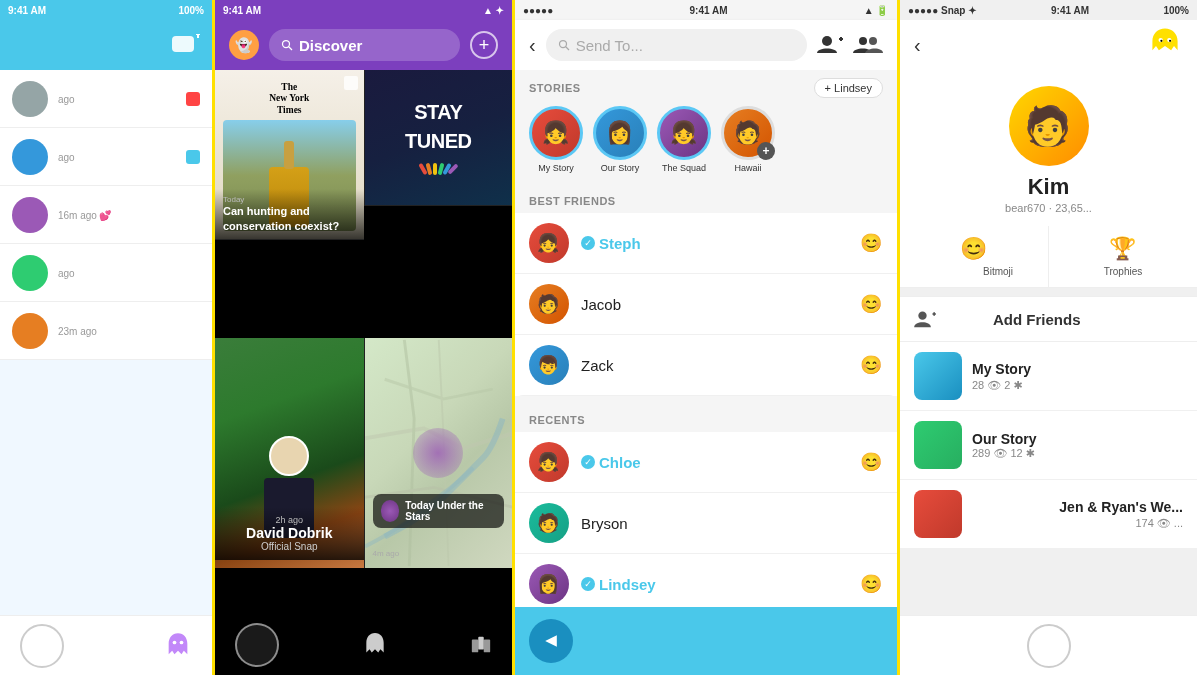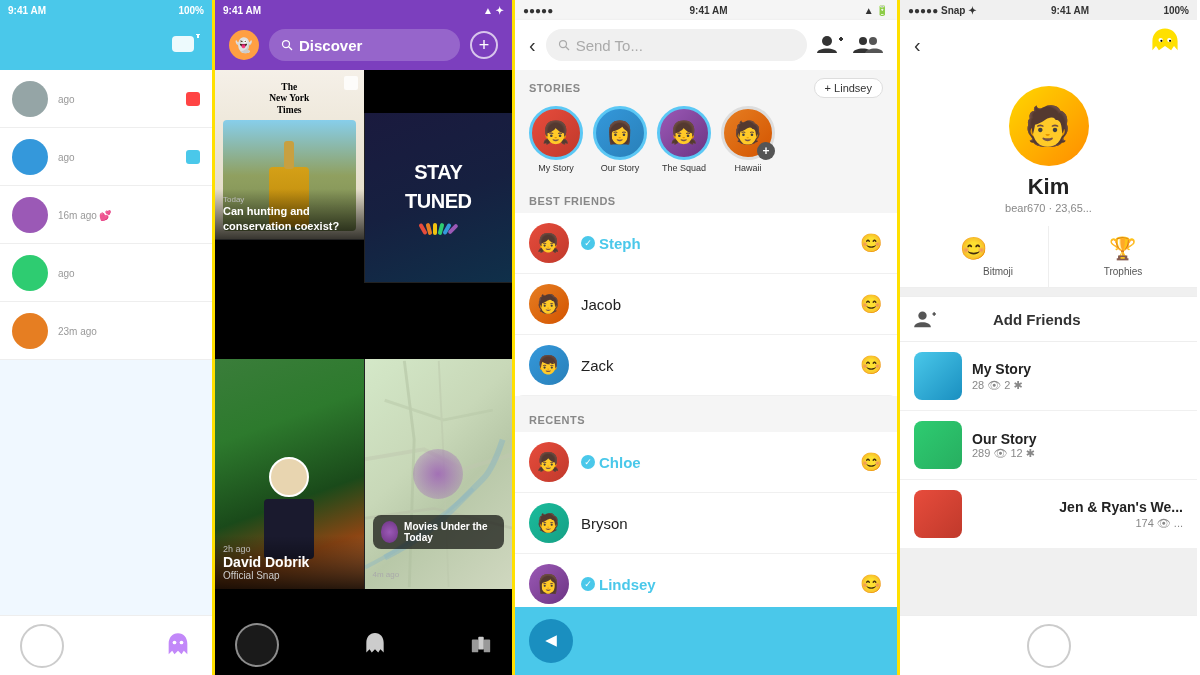--- a/index.html
+++ b/index.html
@@ -382,21 +382,21 @@
           <div style="position:absolute;bottom:62px;left:50%;transform:translateX(-50%);width:10px;height:28px;background:#c8a040;border-radius:3px;"></div>
         </div>
       </div>
       <div style="position:absolute;bottom:0;left:0;right:0;background:linear-gradient(transparent,rgba(0,0,0,0.75));padding:6px 8px;">
         <div style="font-size:8px;color:#bbb;">Today</div>
         <div style="font-size:11px;font-weight:700;color:white;line-height:1.3;">Can hunting and conservation coexist?</div>
       </div>
       <div style="position:absolute;top:6px;right:6px;width:14px;height:14px;background:white;border-radius:2px;opacity:0.8;"></div>
     </div>
 
-    <div style="position:relative;height:170px;overflow:hidden;border-bottom:1px solid #222;border-left:1px solid #222;margin-top:43px;">
+    <div style="position:relative;height:136px;overflow:hidden;border-bottom:1px solid #222;border-left:1px solid #222;">
       <div style="width:100%;height:100%;background:linear-gradient(160deg,#1a1a3e 0%,#162040 50%,#0f304a 100%);display:flex;flex-direction:column;align-items:center;justify-content:center;gap:6px;">
         <div style="font-size:20px;font-weight:900;color:white;letter-spacing:-0.5px;">STAY</div>
         <div style="font-size:20px;font-weight:900;color:white;letter-spacing:-0.5px;">TUNED</div>
 
         <div style="display:flex;gap:2px;margin-top:4px;">
           <div style="width:4px;height:12px;background:#e74c3c;border-radius:2px;transform:rotate(-30deg);"></div>
           <div style="width:4px;height:12px;background:#e67e22;border-radius:2px;transform:rotate(-15deg);"></div>
           <div style="width:4px;height:12px;background:#f1c40f;border-radius:2px;"></div>
           <div style="width:4px;height:12px;background:#2ecc71;border-radius:2px;transform:rotate(15deg);"></div>
           <div style="width:4px;height:12px;background:#3498db;border-radius:2px;transform:rotate(30deg);"></div>
@@ -406,21 +406,21 @@
     </div>
 
     <div style="position:relative;height:230px;overflow:hidden;">
       <div style="width:100%;height:100%;background:linear-gradient(160deg,#3a7d3a 0%,#2d7a2d 30%,#1a4a1a 60%,#8b4513 80%,#c87941 100%);">
 
         <div style="position:absolute;bottom:30px;left:50%;transform:translateX(-50%);text-align:center;">
           <div style="width:40px;height:40px;background:#e8d5b0;border-radius:50%;margin:0 auto;border:2px solid #fff;"></div>
           <div style="width:50px;height:60px;background:#1a1a2e;border-radius:4px;margin-top:2px;"></div>
         </div>
       </div>
-      <div style="position:absolute;bottom:0;left:0;right:0;background:linear-gradient(transparent,rgba(0,0,0,0.8));padding:8px;">
+      <div style="position:absolute;bottom:8px;left:0;right:0;background:linear-gradient(transparent,rgba(0,0,0,0.8));padding:8px;text-align:center;">
         <div style="font-size:9px;color:#bbb;">2h ago</div>
         <div style="font-size:14px;font-weight:800;color:white;">David Dobrik</div>
         <div style="font-size:10px;color:#ccc;">Official Snap</div>
       </div>
     </div>
 
     <div style="position:relative;height:230px;overflow:hidden;border-left:1px solid #222;">
       <div style="width:100%;height:100%;background:linear-gradient(135deg,#d4e8c8 0%,#c8d8b8 40%,#b8c8a8 60%,#d0d8c0 100%);position:relative;">
 
         <svg style="position:absolute;top:0;left:0;width:100%;height:100%;opacity:0.5" viewBox="0 0 150 230">
@@ -432,21 +432,21 @@
 
           <path d="M20 200 Q60 180 80 160 Q100 140 120 120 Q130 110 140 80" stroke="#6aa8d4" stroke-width="6" fill="none" opacity="0.6"></path>
           <path d="M0 210 Q40 190 60 170 Q90 150 110 130" stroke="#6aa8d4" stroke-width="4" fill="none" opacity="0.5"></path>
         </svg>
 
         <div style="position:absolute;top:50%;left:50%;transform:translate(-50%,-50%);width:50px;height:50px;background:radial-gradient(circle,rgba(155,89,182,0.8),rgba(155,89,182,0.1));border-radius:50%;"></div>
       </div>
 
       <div style="position:absolute;bottom:40px;left:8px;right:8px;background:rgba(0,0,0,0.65);border-radius:8px;padding:6px 8px;display:flex;align-items:center;gap:6px;">
         <div style="width:22px;height:22px;border-radius:50%;background:radial-gradient(circle,#9b59b6,#6c3483);"></div>
-        <span style="font-size:10px;color:white;font-weight:600;">Movies Under the Today</span>
+        <span style="font-size:10px;color:white;font-weight:600;">Today Under the Stars</span>
       </div>
       <div style="position:absolute;bottom:8px;left:8px;right:8px;">
         <span style="font-size:8px;color:#aaa;">4m ago</span>
       </div>
     </div>
   </div>
 
   <div class="p2-bottom">
     <div style="width:44px;height:44px;border-radius:50%;border:2px solid rgba(255,255,255,0.5);background:rgba(255,255,255,0.1);"></div>
     <svg width="26" height="26" viewBox="0 0 100 120" fill="none">

